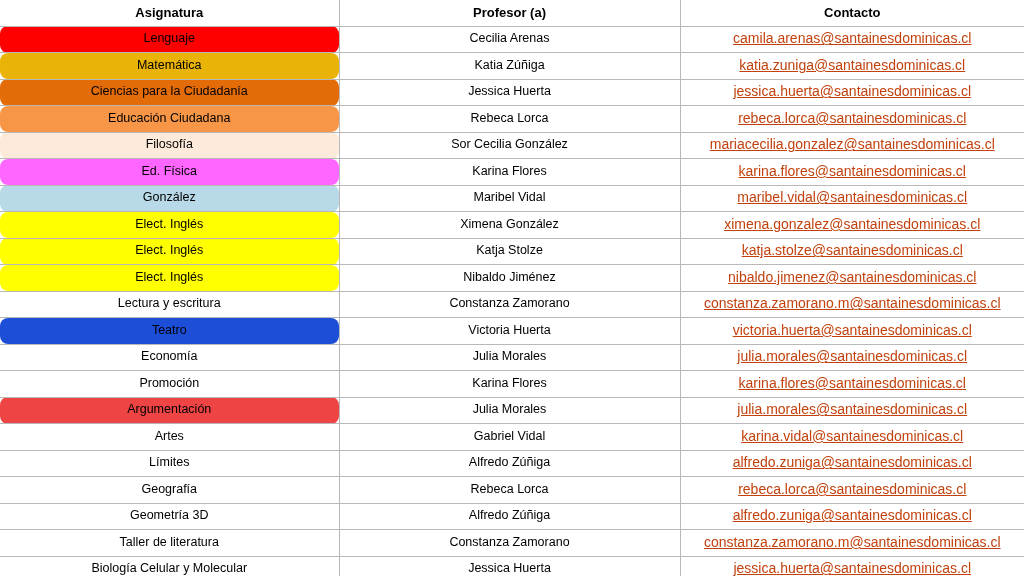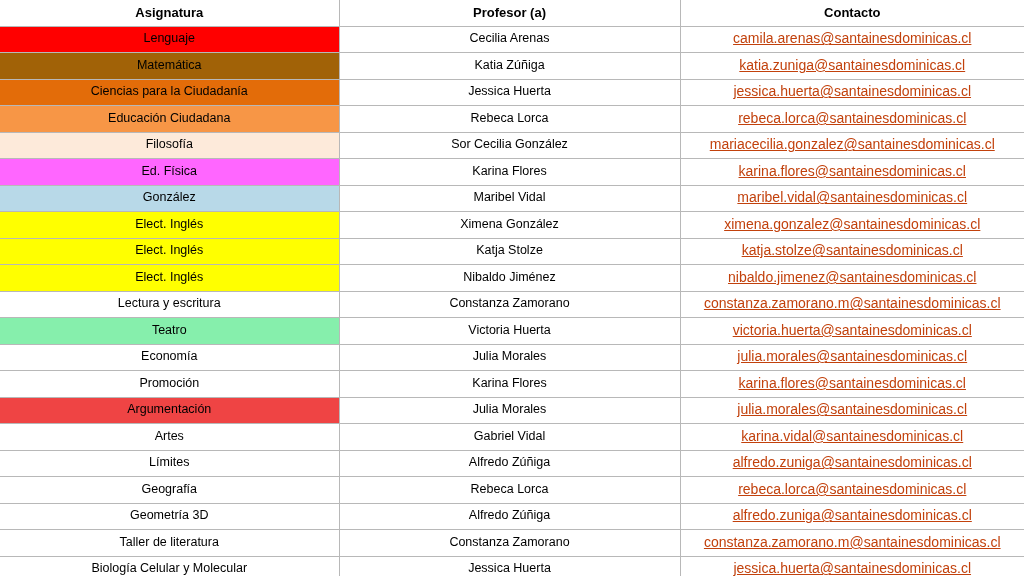--- a/index.html
+++ b/index.html
@@ -53,20 +53,21 @@
     border-right: none;
   }
   .contact-link {
     color: #c2410c;
     text-decoration: underline;
     font-size: 14px;
     cursor: pointer;
   }
   .subject-cell {
     font-size: 12.5px;
+    border-radius: 8px;
   }
 </style>
 </head>
 <body>
 
 <table class="subject-table">
   <colgroup>
     <col class="col-subject">
     <col class="col-teacher">
     <col class="col-contact">
@@ -78,21 +79,21 @@
       <th>Contacto</th>
     </tr>
   </thead>
   <tbody id="table-body">
       <tr>
         <td class="subject-cell" style="background: rgb(255, 0, 0);">Lenguaje</td>
         <td>Cecilia Arenas</td>
         <td><span class="contact-link">camila.arenas@santainesdominicas.cl</span></td>
       </tr>
       <tr>
-        <td class="subject-cell" style="background: #a16207;">Matemática</td>
+        <td class="subject-cell" style="background: #eab308;">Matemática</td>
         <td>Katia Zúñiga</td>
         <td><span class="contact-link">katia.zuniga@santainesdominicas.cl</span></td>
       </tr>
       <tr>
         <td class="subject-cell" style="background: rgb(227, 108, 9); margin-top: 32px;">Ciencias para la Ciudadanía</td>
         <td>Jessica Huerta</td>
         <td><span class="contact-link">jessica.huerta@santainesdominicas.cl</span></td>
       </tr>
       <tr>
         <td class="subject-cell" style="background: rgb(247, 150, 70);">Educación Ciudadana</td>
@@ -128,21 +129,21 @@
         <td class="subject-cell" style="background: rgb(255, 255, 0);">Elect. Inglés</td>
         <td>Nibaldo Jiménez</td>
         <td><span class="contact-link">nibaldo.jimenez@santainesdominicas.cl</span></td>
       </tr>
       <tr>
         <td class="subject-cell" style="background: rgb(255, 255, 255);">Lectura y escritura</td>
         <td>Constanza Zamorano</td>
         <td><span class="contact-link">constanza.zamorano.m@santainesdominicas.cl</span></td>
       </tr>
       <tr>
-        <td class="subject-cell" style="background: #86efac;">Teatro</td>
+        <td class="subject-cell" style="background: #1d4ed8;">Teatro</td>
         <td>Victoria Huerta</td>
         <td><span class="contact-link">victoria.huerta@santainesdominicas.cl</span></td>
       </tr>
       <tr>
         <td class="subject-cell" style="background: rgb(255, 255, 255);">Economía</td>
         <td>Julia Morales</td>
         <td><span class="contact-link">julia.morales@santainesdominicas.cl</span></td>
       </tr>
       <tr>
         <td class="subject-cell" style="background: rgb(255, 255, 255);">Promoción</td>

